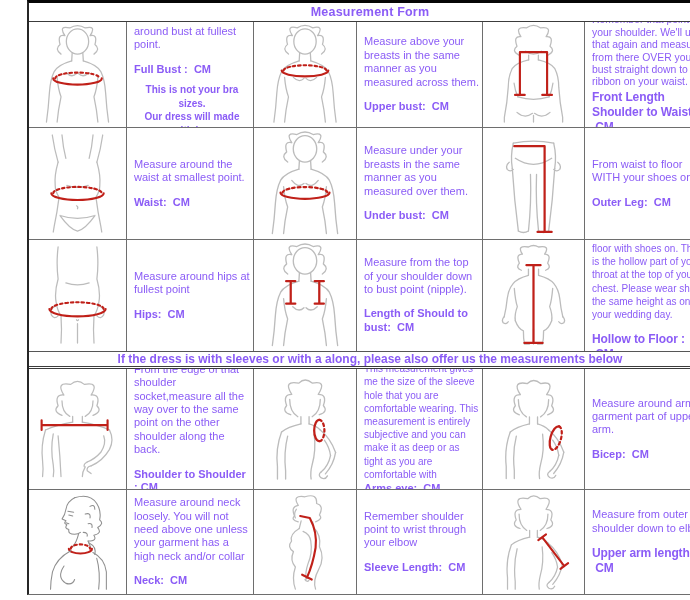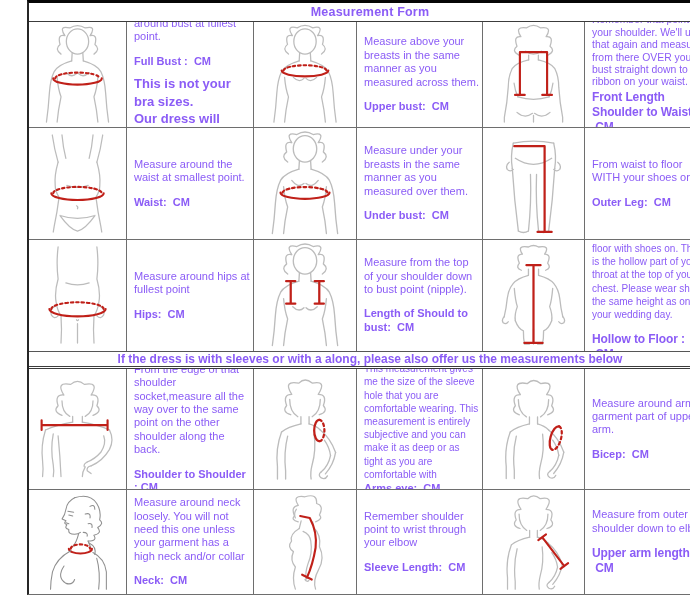--- a/index.html
+++ b/index.html
@@ -36,21 +36,21 @@
   .fcell svg { height: 100%; width: 100%; }
   .tcell {
     display: flex; flex-direction: column; justify-content: center; gap: 11px;
     padding: 3px 3px 3px 7px; font-size: 11px; line-height: 1.22;
   }
   .tcell.dense { gap: 1px; }
   .tcell.dense .desc { font-size: 10.4px; line-height: 1.2; }
   .tcell.smalltext .desc { font-size: 10px; line-height: 1.32; }
   .label { font-weight: bold; font-size: 11px; line-height: 1.25; }
   .label.lbl-sm { font-size: 12px; letter-spacing: -0.1px; }
-  .notes { font-weight: bold; font-size: 13px; line-height: 1.35; margin-top: -4px; }
+  .notes { font-weight: bold; font-size: 10px; line-height: 1.35; margin-top: -4px; text-align: center; }
   
   .tbl svg path, .tbl svg ellipse { fill: none; stroke: #bcbcbc; stroke-width: 1.3; stroke-linecap: round; stroke-linejoin: round; }
   .tbl svg.dark path, .tbl svg.dark ellipse { stroke: #8f8f8f; stroke-width: 1.1; }
   .tbl svg path.rd, .tbl svg.dark path.rd { stroke: #c02019; stroke-width: 2.2; }
   .tbl svg path.rdd, .tbl svg.dark path.rdd { stroke: #c02019; stroke-width: 2.2; stroke-dasharray: 2.6 2.9; }
 </style>
 </head>
 <body>
 
 <div class="sheet">
@@ -279,21 +279,21 @@
           <path d="M51 45 Q49 53 45 58 M61 52 Q63 57 65 62"></path>
           <path d="M62 54 q8 4 6 12"></path>
           <path class="rd" d="M41 60 A12 5 0 0 0 65 60"></path>
           <path class="rdd" d="M43 60 A10 4.5 0 0 1 63 60"></path>
           <path d="M43 62 Q28 70 24 84 Q22 94 22 102 M66 64 Q78 70 80 84 L80 102"></path>
           <path d="M36 78 Q28 90 38 96 Q45 98 47 92"></path>
           <path d="M70 70 Q74 84 72 102"></path>
         </svg>
       </div>
       <div class="cell tcell">
-        <div class="desc">Measure around neck loosely. You will not need this one unless your garment has a high neck and/or collar</div>
+        <div class="desc">Measure around neck loosely. You will not need above one unless your garment has a high neck and/or collar</div>
         <div class="label">Neck: &nbsp;CM</div>
       </div>
       <div class="cell fcell">
         <svg viewBox="0 0 100 106">
           <path d="M43 15 Q36 4 50 6 Q63 2 62 13 Q70 15 65 25 Q69 29 61 32 M43 15 Q35 16 39 26 Q35 30 43 32"></path>
           <path d="M41 19 Q38 23 40 28"></path>
           <path d="M46 31 L44 39 M58 32 L59 38"></path>
           <path d="M44 39 Q34 45 36 52 Q31 58 38 63 Q34 72 40 79 Q36 91 40 102"></path>
           <path d="M59 38 Q67 46 65 58 Q71 70 64 82 Q58 93 61 102"></path>
           <path d="M48 42 Q55 45 56 52 Q58 64 53 76 Q50 85 51 92 M50 92 q2 3 4 1"></path>

